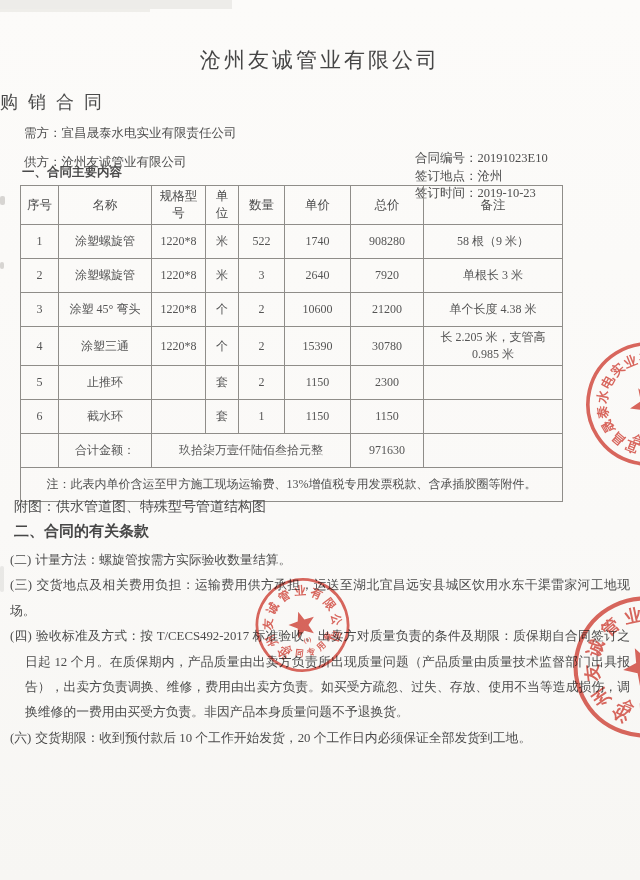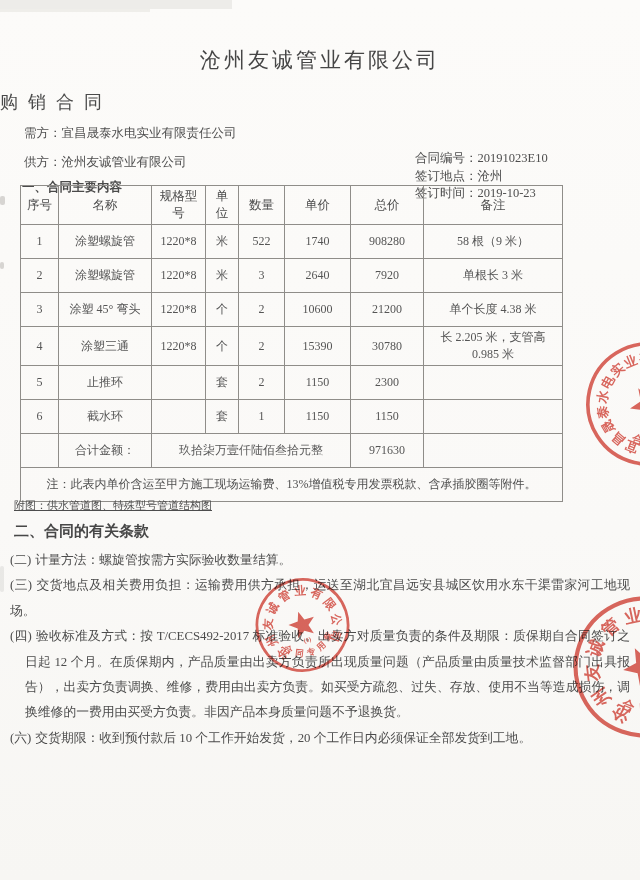--- a/index.html
+++ b/index.html
@@ -21,33 +21,33 @@
   .company-title{position:absolute;top:46px;left:0;width:100%;text-align:center;
     font-size:21px;letter-spacing:3px;color:#464646;font-weight:500;}
   .doc-title{position:absolute;top:90px;left:0;width:100%;text-align:left;
     font-size:18px;letter-spacing:10px;color:#4a4a4a;font-weight:500;}
 
   .info-left{position:absolute;left:24px;top:126px;font-size:12.5px;color:#4e4e4e;}
   .info-left .row{height:29px;line-height:14px;}
   .info-right{position:absolute;left:415px;top:103px;font-size:12.5px;color:#4e4e4e;margin-top:48px;}
   .info-right .row{height:17.5px;line-height:14px;}
 
-  .section1{position:absolute;left:22px;top:179px;font-size:12.5px;font-weight:600;color:#4a4a4a;}
+  .section1{position:absolute;left:22px;top:164px;font-size:12.5px;font-weight:600;color:#4a4a4a;}
 
   table.items{position:absolute;left:20px;top:185px;border-collapse:collapse;
     font-size:12px;color:#555;table-layout:fixed;width:484px;}
   table.items td,table.items th{border:1px solid #8f8d89;text-align:center;
     padding:2px 4px;font-weight:normal;overflow:hidden;}
   table.items th{font-size:12.5px;color:#4d4d4d;height:28px;}
   table.items td{height:29px;}
   td.note-cell{ text-align:left;padding:8px 8px 10px 4px;font-size:12px;color:#4f4f4f;height:20px;}
   .c-no{width:38px}.c-name{width:93px}.c-spec{width:54px}.c-unit{width:33px}
   .c-qty{width:46px}.c-price{width:66px}.c-total{width:73px}.c-remark{width:139px}
 
-  .attachment{position:absolute;left:14px;top:498px;font-size:11px;color:#4d4d4d;text-decoration:underline;}
+  .attachment{position:absolute;left:14px;top:498px;font-size:14px;color:#4d4d4d;}
   .section2{position:absolute;left:14px;top:522px;font-size:15px;font-weight:600;color:#474747;}
 
   .clauses{position:absolute;left:10px;top:548px;width:620px;font-size:12.8px;
     color:#4c4c4c;text-align:justify;}
   .clauses p{margin:0;line-height:25.4px;}
   .clauses p.hanging{padding-left:15px;text-indent:-15px;}
   .clauses .marker{margin-right:4px;}
 
   .seal{position:absolute;mix-blend-mode:multiply;opacity:.82;pointer-events:none;}
   #seal-buyer{left:566px;top:338px;width:164px;height:132px;transform:rotate(-32deg);}

